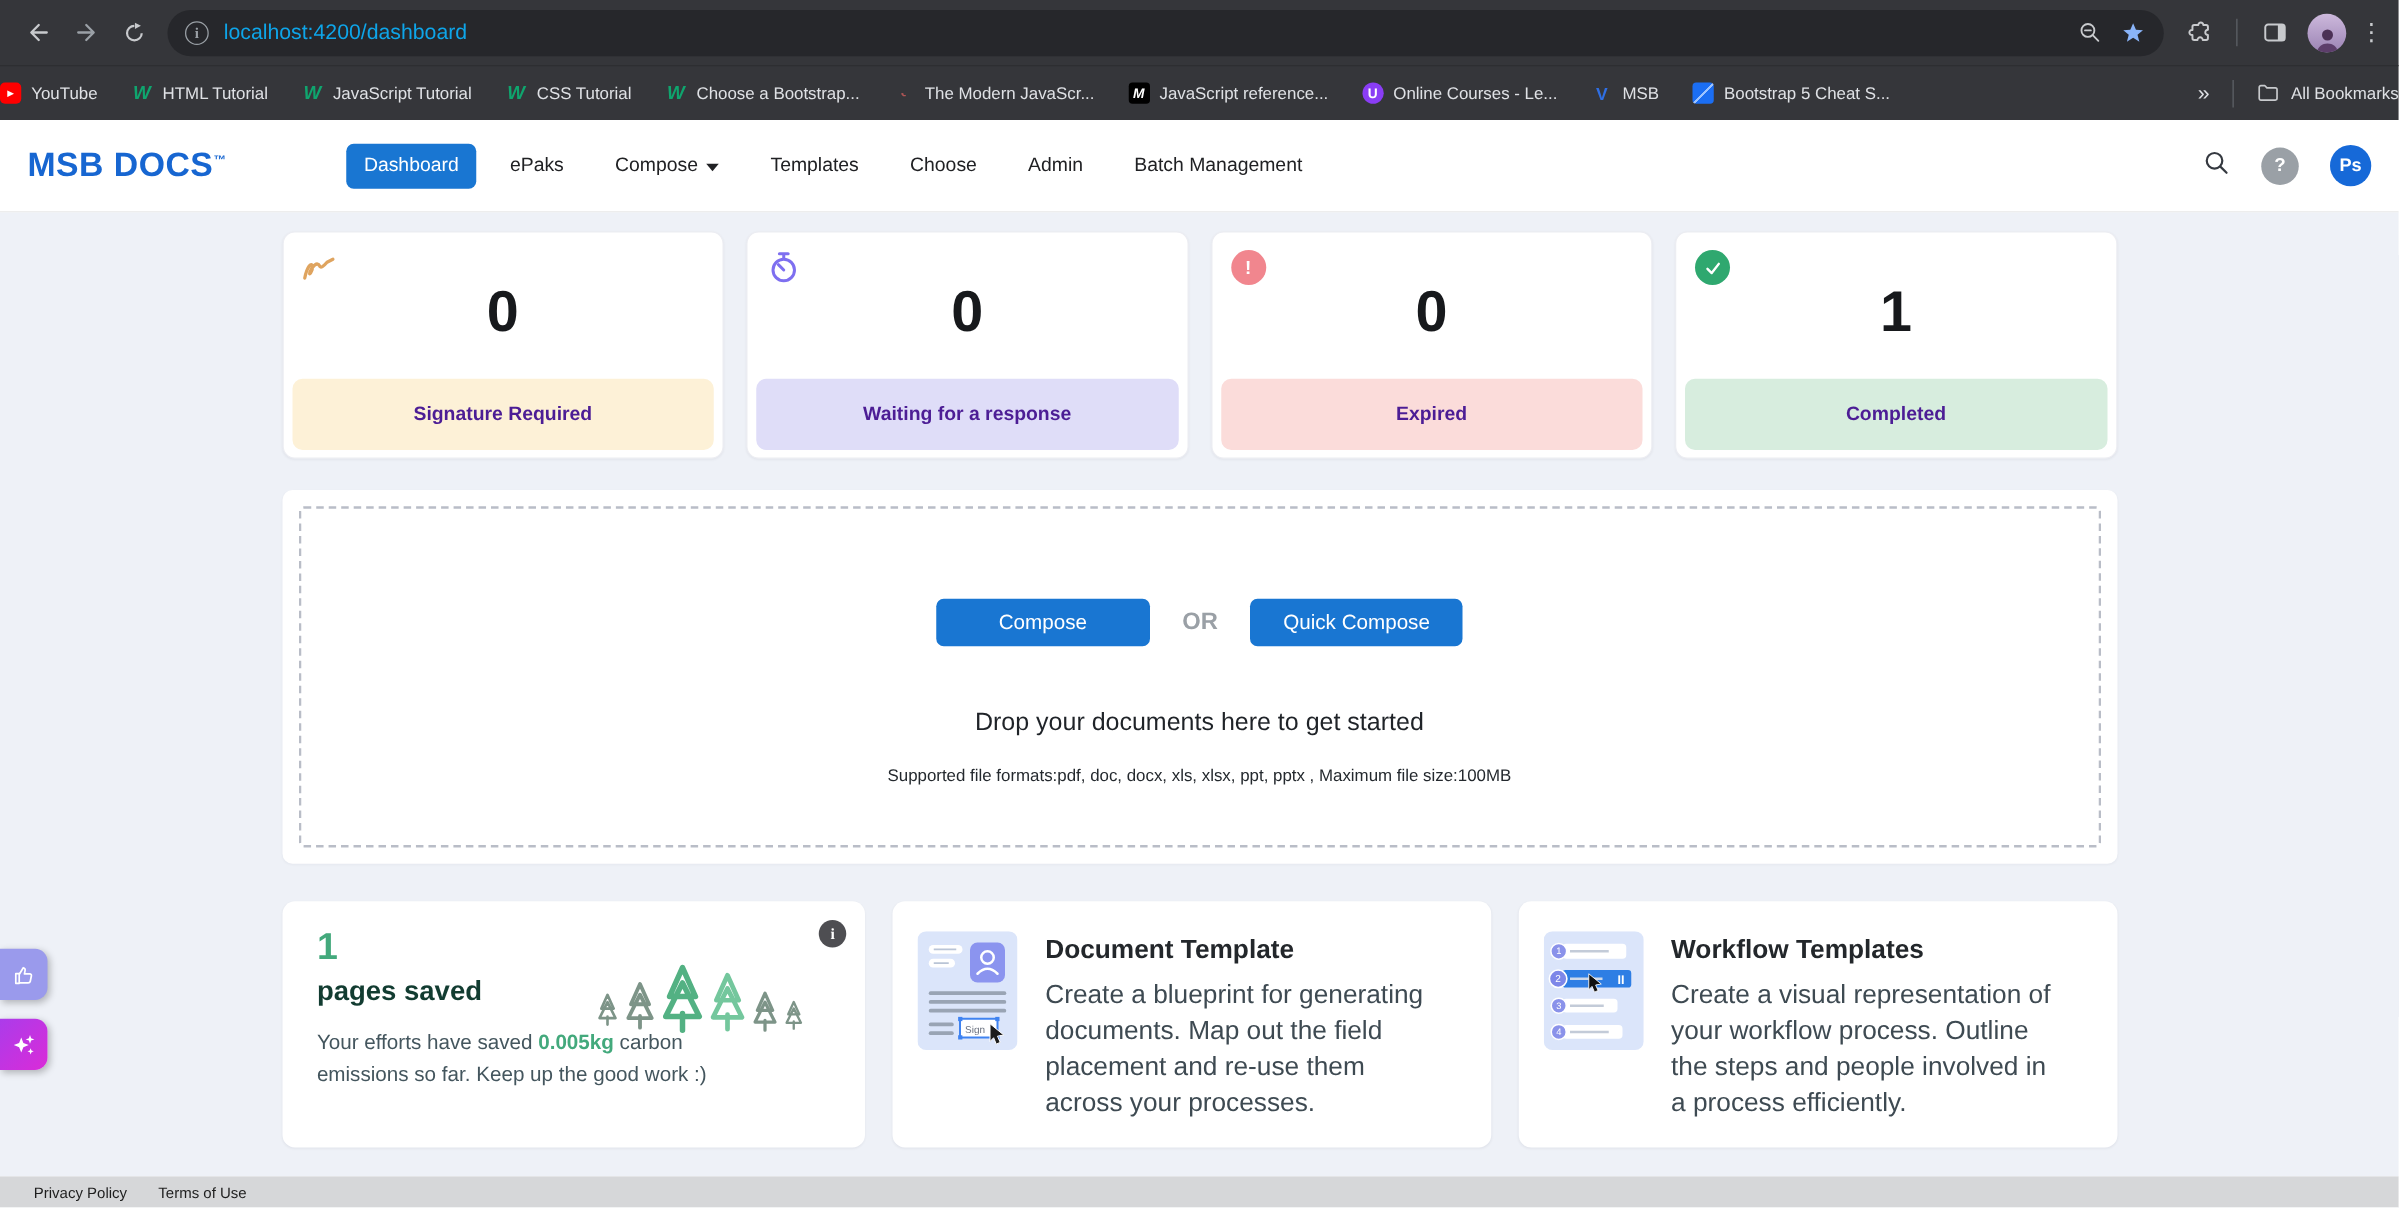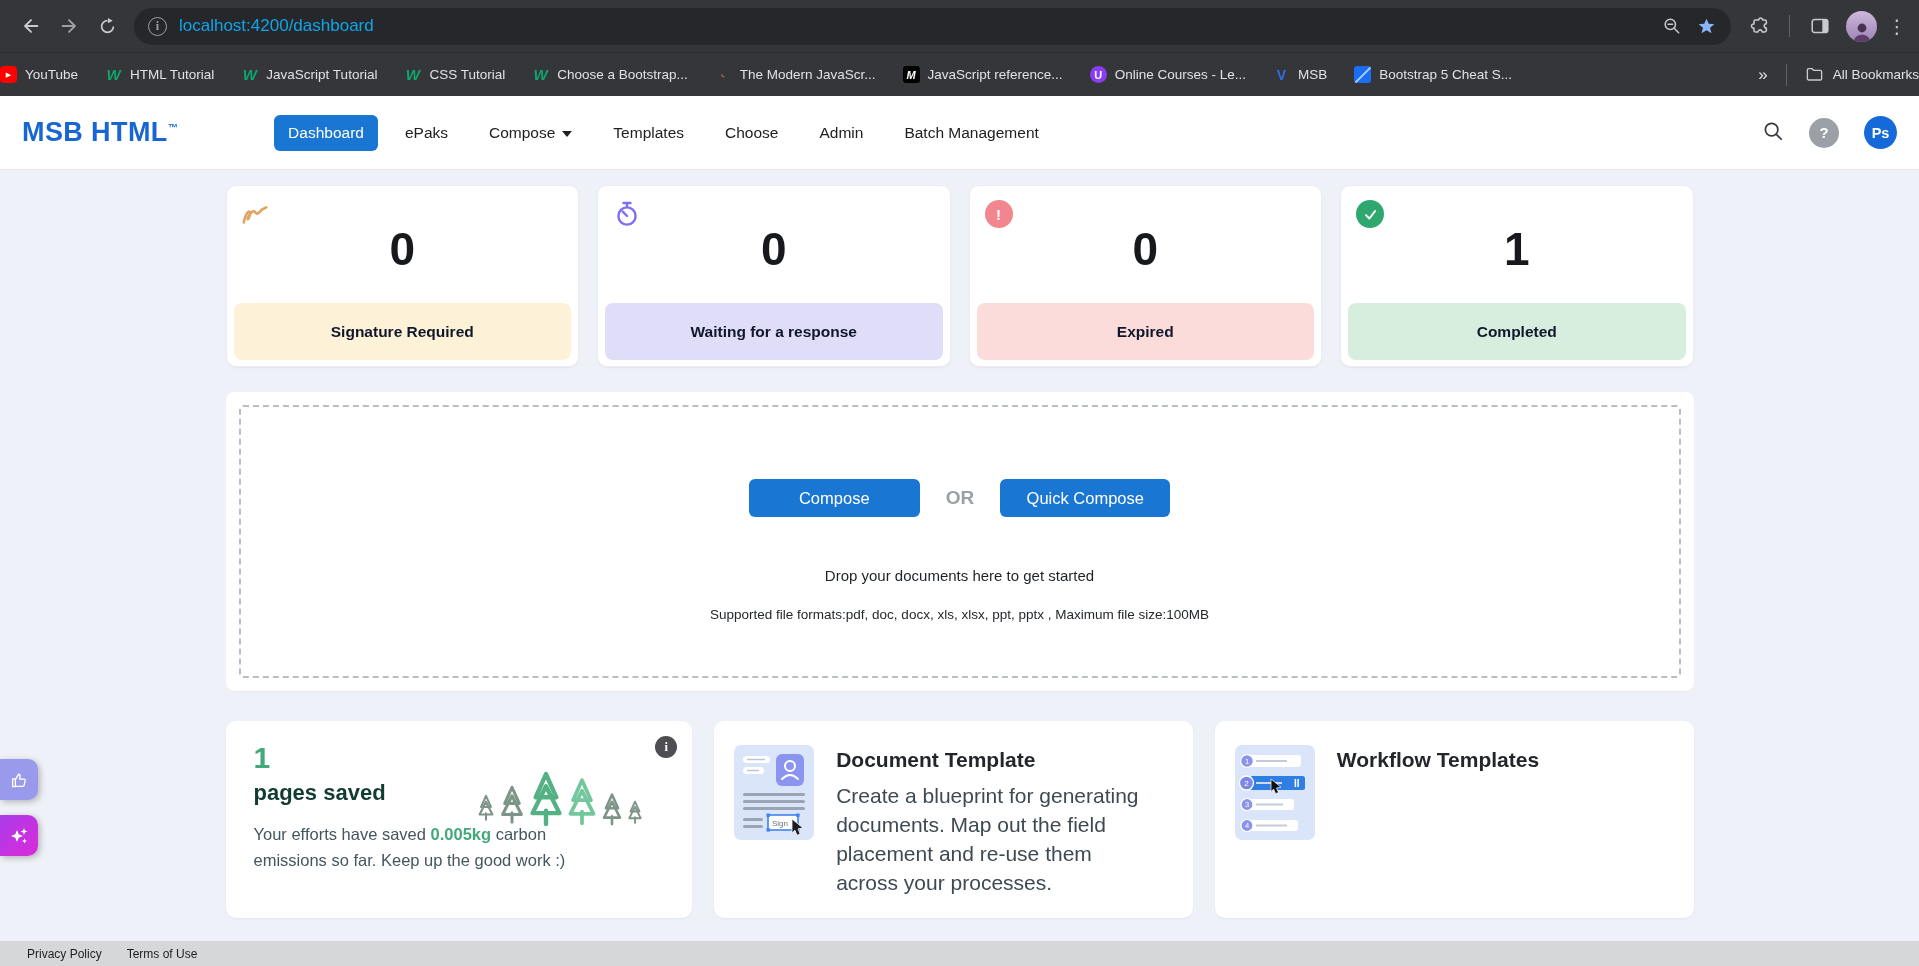--- a/index.html
+++ b/index.html
@@ -49,31 +49,31 @@
   .content { height:771px; background:#eef1f7; position:relative; padding-top:15px; }
   .container { width:1468px; margin:0 auto; }
 
   .stats-row { display:flex; gap:18px; height:182px; margin-bottom:25px; }
   .stat-card { flex:1; background:#fff; border:1px solid #ecedf2; border-radius:10px; position:relative; box-shadow:0 1px 2px rgba(16,24,40,.05); }
   .stat-icon { position:absolute; top:13px; left:14px; width:30px; height:30px; display:flex; align-items:center; justify-content:center; }
   .circle-ico { width:28px; height:28px; border-radius:50%; display:flex; align-items:center; justify-content:center; color:#fff; font-weight:800; font-size:15px; }
   .circle-ico.red { background:#f1868e; }
   .circle-ico.green { background:#2fa86f; }
   .stat-value { text-align:center; margin-top:40px; font-size:46px; font-weight:700; color:#17191c; line-height:1; }
-  .stat-band { position:absolute; left:7px; right:7px; bottom:6px; height:57px; border-radius:8px; display:flex; align-items:center; justify-content:center; font-size:15.5px; font-weight:700; color:#0f172a; }
+  .stat-band { position:absolute; left:7px; right:7px; bottom:6px; height:57px; border-radius:8px; display:flex; align-items:center; justify-content:center; font-size:15.5px; font-weight:700; color:#4c1d95; }
   .band-cream { background:#fdf1d7; } .band-lav { background:#dfddf8; }
   .band-pink { background:#fbdcda; } .band-mint { background:#d7edde; }
 
   .dropzone-card { height:299px; background:#fff; border-radius:8px; position:relative; margin-bottom:30px; box-shadow:0 1px 2px rgba(16,24,40,.04); }
   .dropzone-dash { position:absolute; inset:13px; border:2px dashed #b9bdc7; border-radius:4px; display:flex; flex-direction:column; align-items:center; padding-top:72px; }
   .dz-buttons { display:flex; align-items:center; gap:26px; }
   .btn-primary { height:38px; background:#1976d2; color:#fff; border:none; border-radius:6px; font-size:16.5px; font-weight:500; font-family:inherit; cursor:pointer; }
   .btn-compose { width:171px; } .btn-quick { width:170px; }
   .dz-or { color:#9aa0a6; font-size:19px; font-weight:700; }
-  .dz-headline { margin-top:50px; font-size:15px; font-weight:500; color:#1f2328; }
+  .dz-headline { margin-top:50px; font-size:20px; font-weight:500; color:#1f2328; }
   .dz-formats { margin-top:23px; font-size:13.5px; color:#24292e; }
 
   .bottom-row { display:flex; gap:22px; height:197px; }
   .card { background:#fff; border-radius:10px; box-shadow:0 1px 2px rgba(16,24,40,.05); flex:1; }
   .eco-card { position:relative; padding:22px 0 0 28px; }
   .eco-count { font-size:30px; font-weight:700; color:#43a97c; line-height:1; }
   .eco-sub { font-size:22px; font-weight:700; color:#123c31; margin-top:7px; }
   .eco-text { margin-top:15px; font-size:16.5px; color:#44565e; width:355px; line-height:1.6; }
   .eco-amount { color:#43a97c; font-weight:700; }
   .eco-trees { position:absolute; top:14px; right:38px; }
@@ -194,21 +194,21 @@
   <span class="tb-divider"></span>
   <span class="bm-allbk">
     <svg width="19" height="19" viewBox="0 0 24 24">
         <path d="M3 6.2A1.7 1.7 0 0 1 4.7 4.5h4.1l2 2.2h8.5A1.7 1.7 0 0 1 21 8.4v8.9a1.7 1.7 0 0 1-1.7 1.7H4.7A1.7 1.7 0 0 1 3 17.3z" fill="none" stroke="#c8cacd" stroke-width="1.7" stroke-linejoin="round"></path>
       </svg>
     <span>All Bookmarks</span>
   </span>
 </div>
 
 <div class="app-header">
-  <div class="logo"><span>MSB HTML</span><sup>™</sup></div>
+  <div class="logo"><span>MSB DOCS</span><sup>™</sup></div>
   <nav class="main-nav">
     <span class="nav-item active">
         <span>Dashboard</span>
       </span>
     <span class="nav-item">
         <span>ePaks</span>
       </span>
     <span class="nav-item">
         <span>Compose</span>
         <span class="caret"></span>
@@ -369,20 +369,21 @@
             <circle cx="12" cy="59.5" r="6" fill="#8a92ea" stroke="#fff" stroke-width="1.2"></circle>
               <text x="12" y="62" font-size="7.5" fill="#fff" text-anchor="middle" font-family="Liberation Sans, sans-serif">3</text>
             <rect x="15" y="75" width="48" height="11" rx="3" fill="#fff"></rect>
               <line x1="21" y1="80.5" x2="52" y2="80.5" stroke="#c3cbd8" stroke-width="2"></line>
             <circle cx="12" cy="80.5" r="6" fill="#8a92ea" stroke="#fff" stroke-width="1.2"></circle>
               <text x="12" y="83" font-size="7.5" fill="#fff" text-anchor="middle" font-family="Liberation Sans, sans-serif">4</text>
           </svg>
         </span>
         <div>
           <div class="tpl-title">Workflow Templates</div>
+          <div class="tpl-desc">Create a visual representation of your workflow process. Outline the steps and people involved in a process efficiently.</div>
         </div>
       </div>
 
     </div>
   </div>
 
   <div class="fab fab-thumb">
     <svg width="20" height="20" viewBox="0 0 22 22">
         <path d="M4 9.8h3v8.5H4zM7 10.6l3.6-6q1.9.3 1.6 2.3l-.6 3.1h4.6q1.9 0 1.5 1.9l-1 4.8q-.3 1.3-1.8 1.3H7z" fill="none" stroke="#fff" stroke-width="1.5" stroke-linejoin="round"></path>
       </svg>

